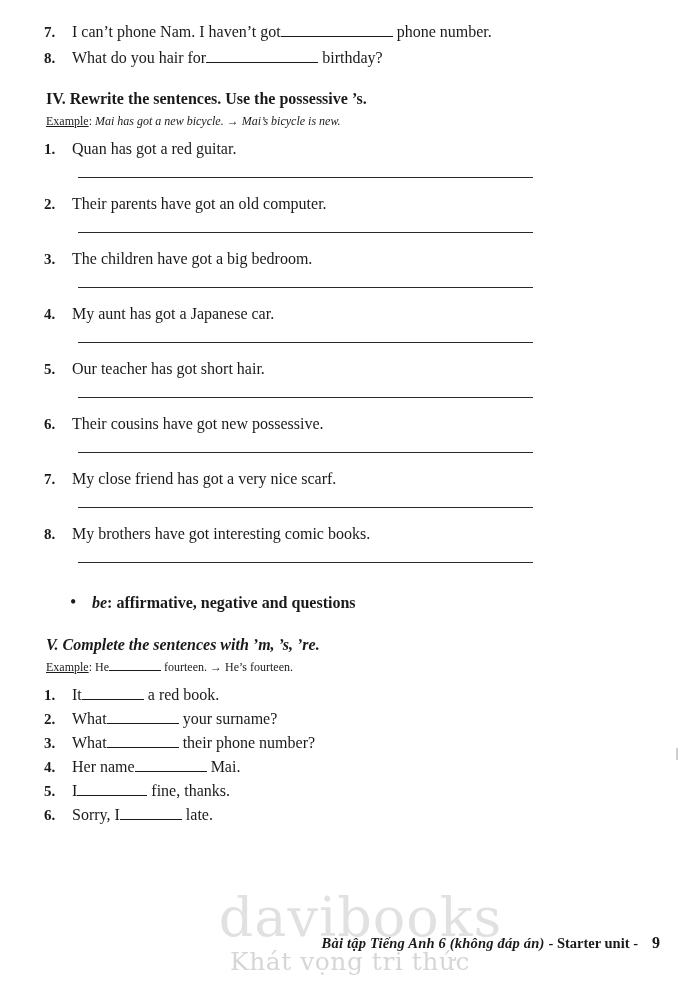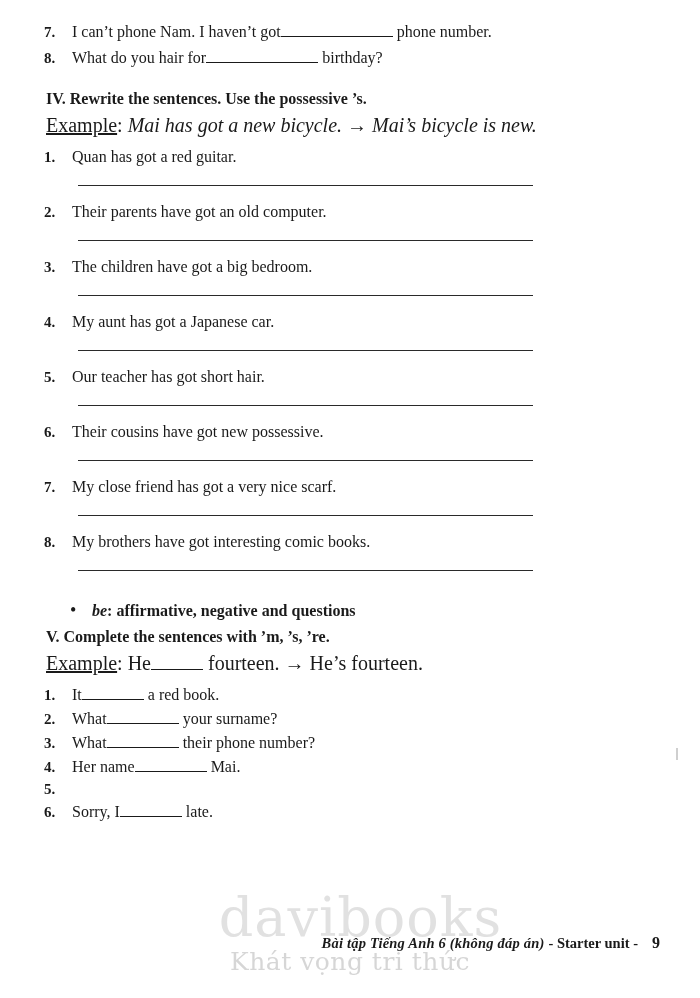--- a/index.html
+++ b/index.html
@@ -48,21 +48,21 @@
   .sec-head {
     font-size: 16px;
     font-weight: bold;
     margin: 22px 0 6px 0;
     padding-left: 2px;
   }
   .sec-head .rn {
     margin-right: 4px;
   }
   .example-line {
-    font-size: 20px;
+    font-size: 12px;
     margin: 0 0 10px 0;
     padding-left: 2px;
   }
   .example-label {
     text-decoration: underline;
   }
   .example-body {
     font-style: italic;
   }
 
@@ -230,21 +230,21 @@
       <span class="txt">My brothers have got interesting comic books.</span>
     </div>
     <div class="answer-line"></div>
   </div>
 
   <div class="bullet-row">
     <span class="dot">•</span>
     <span class="btxt"><i>be</i><span>: affirmative, negative and questions</span></span>
   </div>
 
-  <div class="sec-head" style="margin-top:8px;">
+  <div class="sec-head" style="margin-top:24px;font-style:italic;">
     <span class="rn">V.</span><span>Complete the sentences with ’m, ’s, ’re.</span>
   </div>
 
   <div class="example-line">
     <span class="example-label">Example</span><span>:</span>
     <span>He</span><span class="blank-inline" style="width:52px"></span>
     <span>fourteen. → He’s fourteen.</span>
   </div>
 
   <div class="tight">
@@ -259,20 +259,21 @@
     <div class="item">
       <span class="num">3.</span>
       <span class="txt"><span>What</span><span class="blank-inline" style="width:72px"></span> <span>their phone number?</span></span>
     </div>
     <div class="item">
       <span class="num">4.</span>
       <span class="txt"><span>Her name</span><span class="blank-inline" style="width:72px"></span> <span>Mai.</span></span>
     </div>
     <div class="item">
       <span class="num">5.</span>
+      <span class="txt"><span>I</span><span class="blank-inline" style="width:70px"></span> <span>fine, thanks.</span></span>
     </div>
     <div class="item">
       <span class="num">6.</span>
       <span class="txt"><span>Sorry, I</span><span class="blank-inline" style="width:62px"></span> <span>late.</span></span>
     </div>
   </div>
 
   <div class="edge-mark"></div>
 </div>
 

